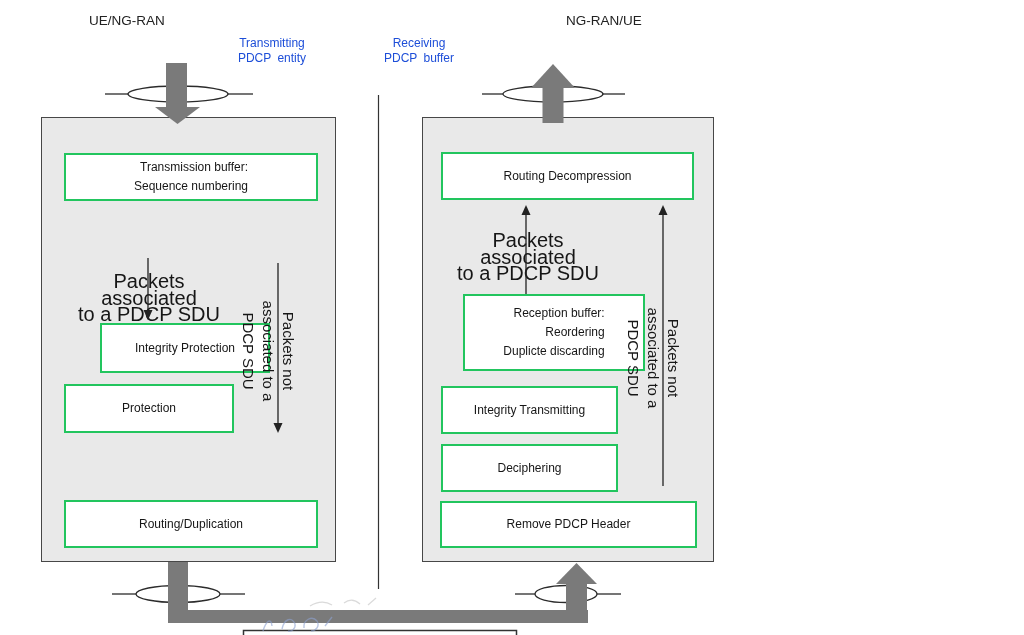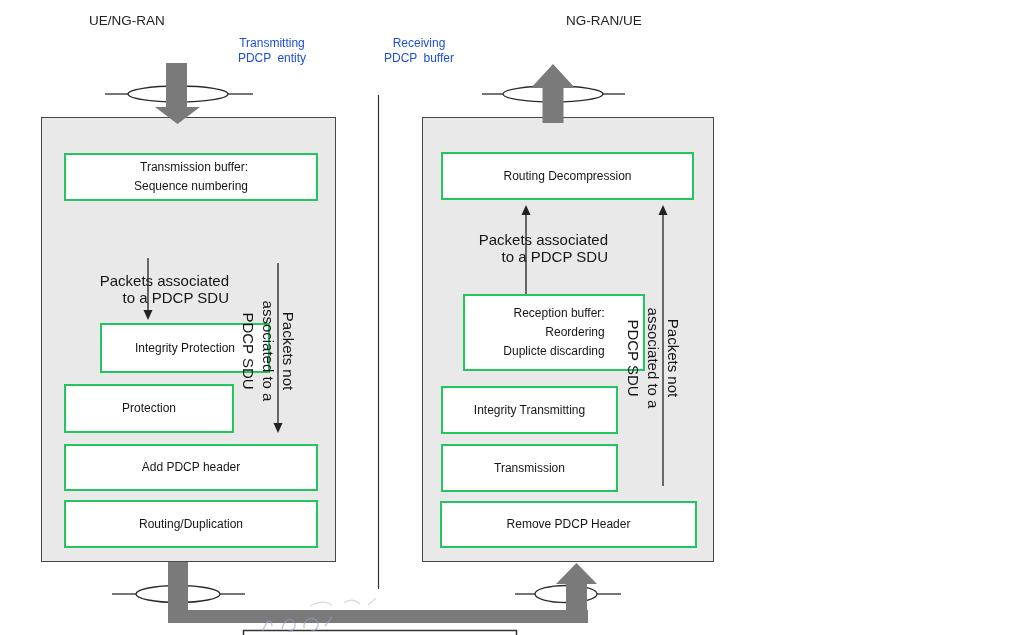--- a/index.html
+++ b/index.html
@@ -27,21 +27,21 @@
   .tx-b2{left:22px;top:205px;width:170px;height:50px;margin-left:36px;}
   .tx-b3{left:22px;top:266px;width:170px;height:49px;}
   .tx-b4{left:22px;top:326px;width:254px;height:47px;}
   .tx-b5{left:22px;top:382px;width:254px;height:48px;}
   
   .rx-b0{left:18px;top:34px;width:253px;height:48px;}
   .rx-b1{left:16px;top:176px;width:182px;height:77px;margin-left:24px;}
   .rx-b2{left:18px;top:268px;width:177px;height:48px;}
   .rx-b3{left:18px;top:326px;width:177px;height:48px;}
   .rx-b4{left:17px;top:383px;width:257px;height:47px;}
-  .note{position:absolute;font-size:15px;line-height:16.5px;text-align:right;
+  .note{position:absolute;font-size:20px;line-height:16.5px;text-align:center;
     white-space:pre-line;color:#161616;}
   .tx-note{left:27px;top:155px;width:160px;}
   .rx-note{left:25px;top:114px;width:160px;}
   .rotated{position:absolute;font-size:15px;line-height:20px;text-align:center;
     white-space:pre-line;color:#161616;transform:rotate(90deg);}
   .tx-rot{left:141px;top:203px;width:170px;height:60px;}
   .rx-rot{left:155px;top:210px;width:150px;height:60px;}
 </style>
 </head>
 <body>
@@ -55,36 +55,35 @@
   <div class="entity-label rx">Receiving
 PDCP buffer</div>
 
   <div class="panel tx">
     <div class="fbox tx-b0">Transmission buffer:
 Sequence numbering</div>
     <div class="note tx-note">Packets associated
 to a PDCP SDU</div>
     <div class="fbox tx-b2">Integrity Protection</div>
     <div class="fbox tx-b3">Protection</div>
-    <div class="fbox tx-b4">Add PDCP header</div>
     <div class="fbox tx-b5">Routing/Duplication</div>
     <div class="rotated tx-rot">Packets not
 associated to a
 PDCP SDU</div>
   </div>
 
   <div class="panel rx">
     <div class="fbox rx-b0">Routing Decompression</div>
     <div class="note rx-note">Packets associated
 to a PDCP SDU</div>
     <div class="fbox rx-b1">Reception buffer:
 Reordering
 Duplicte discarding</div>
     <div class="fbox rx-b2">Integrity Transmitting</div>
-    <div class="fbox rx-b3">Transmission</div>
+    <div class="fbox rx-b3">Deciphering</div>
     <div class="fbox rx-b4">Remove PDCP Header</div>
     <div class="rotated rx-rot">Packets not
 associated to a
 PDCP SDU</div>
   </div>
 
   <svg class="overlay" width="1024" height="635" viewBox="0 0 1024 635">
 
     <line x1="378.5" y1="95" x2="378.5" y2="589" stroke="#333333" stroke-width="1.2"></line>
 

